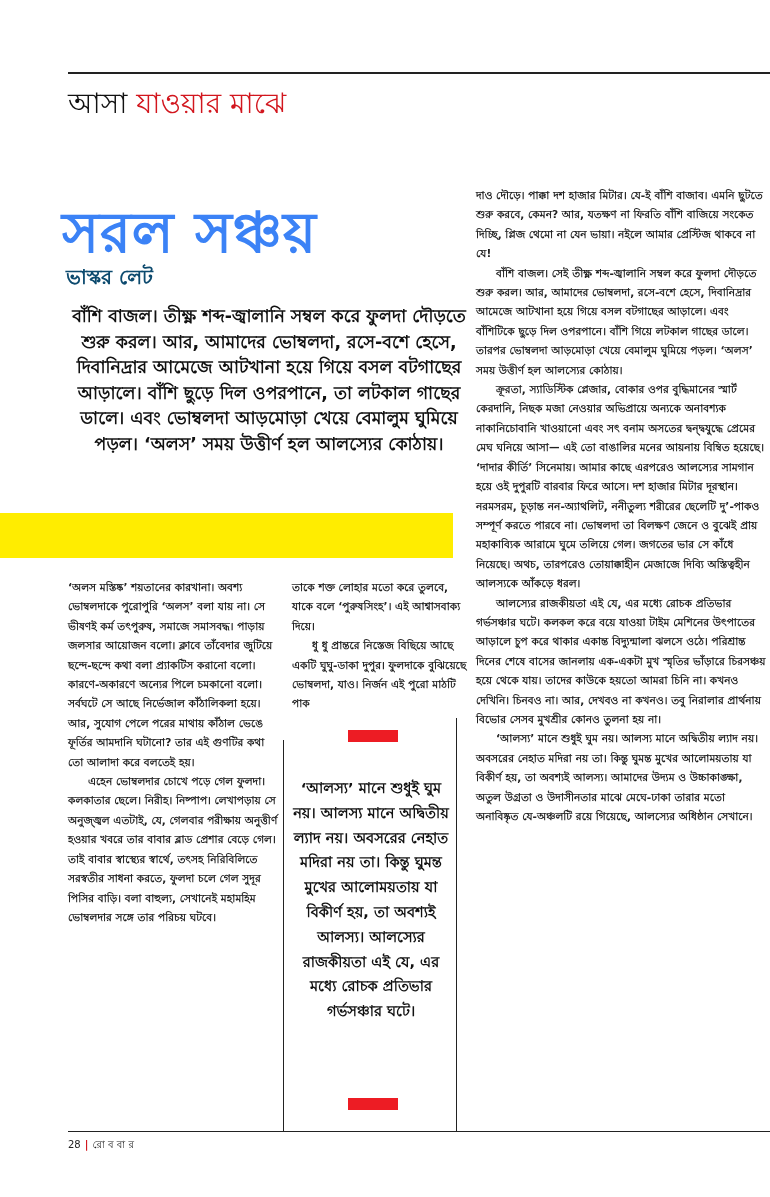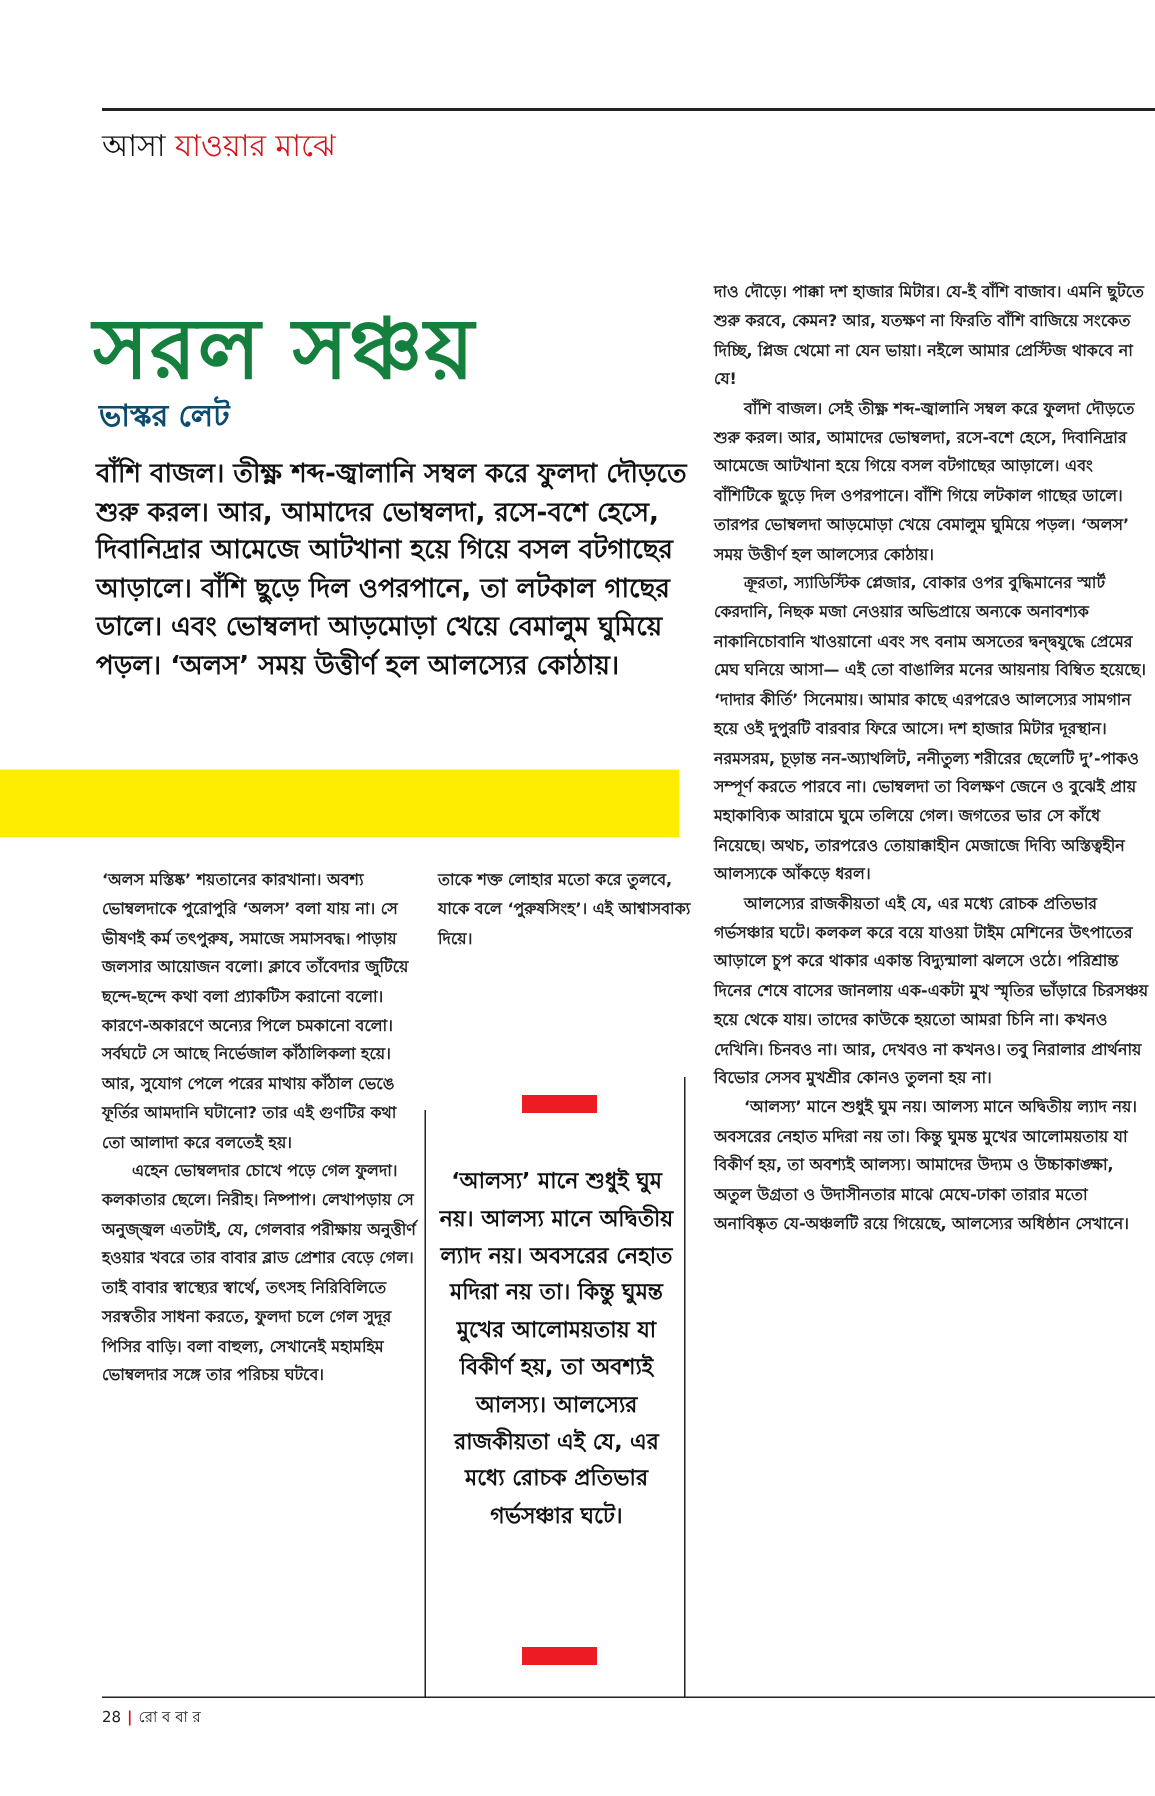--- a/index.html
+++ b/index.html
@@ -1,26 +1,26 @@
 <!DOCTYPE html>
 <html><head>
 <meta charset="utf-8">
 <style>
   html, body { margin: 0; padding: 0; background: #ffffff; }
   body { width: 770px; height: 1197px; position: relative; overflow: hidden;
          font-family: "DejaVu Sans", sans-serif; color: #1a1a1a; }
   .top-rule { position: absolute; left: 68px; top: 72px; width: 702px; height: 2px; background: #222; }
-  .section-title { position: absolute; left: 68px; top: 82px; font-size: 20px; white-space: nowrap; }
+  .section-title { position: absolute; left: 68px; top: 82px; font-size: 28px; white-space: nowrap; }
   .section-title .black { color: #111; }
   .section-title .red { color: #d2161e; }
   .headline { position: absolute; left: 62px; top: 190px; font-size: 56px; font-weight: bold;
-              font-family: "DejaVu Serif", serif; color: #15803d; letter-spacing: 1px; white-space: nowrap; }
+              font-family: "DejaVu Serif", serif; color: #3b82f6; letter-spacing: 1px; white-space: nowrap; }
   .byline { position: absolute; left: 66px; top: 262px; font-size: 20px; color: #0c4a6e; font-weight: bold; }
   .lead { position: absolute; left: 64px; top: 304px; width: 410px; font-size: 17.4px; font-weight: bold;
-          line-height: 25.5px; color: #111; }
+          line-height: 25.5px; color: #111; text-align: center; }
   .yellow-band { position: absolute; left: 0; top: 513px; width: 453px; height: 45px; background: #ffed00; }
   .col { position: absolute; font-size: 10.6px; line-height: 19.4px; color: #222; }
   .col p { margin: 0; font-weight: bold; }
   .col p.indent { text-indent: 20px; }
   .col-1 { left: 68px; top: 578px; width: 210px; }
   .col-2 { left: 292px; top: 578px; width: 180px; }
   .col-3 { left: 476px; top: 186px; width: 290px; }
   .vrule-a { position: absolute; left: 283px; top: 740px; width: 1px; height: 392px; background: #222; }
   .vrule-b { position: absolute; left: 456px; top: 718px; width: 1px; height: 414px; background: #222; }
   .pull-box { position: absolute; left: 286px; top: 718px; width: 170px; height: 414px; }
@@ -48,20 +48,21 @@
 
 <div class="yellow-band"></div>
 
 <div class="col col-1">
   <p>‘অলস মস্তিষ্ক’ শয়তানের কারখানা। অবশ্য ভোম্বলদাকে পুরোপুরি ‘অলস’ বলা যায় না। সে ভীষণই কর্ম তৎপুরুষ, সমাজে সমাসবদ্ধ। পাড়ায় জলসার আয়োজন বলো। ক্লাবে তাঁবেদার জুটিয়ে ছন্দে-ছন্দে কথা বলা প্র্যাকটিস করানো বলো। কারণে-অকারণে অন্যের পিলে চমকানো বলো। সর্বঘটে সে আছে নির্ভেজাল কাঁঠালিকলা হয়ে। আর, সুযোগ পেলে পরের মাথায় কাঁঠাল ভেঙে ফূর্তির আমদানি ঘটানো? তার এই গুণটির কথা তো আলাদা করে বলতেই হয়।</p>
   <p class="indent">এহেন ভোম্বলদার চোখে পড়ে গেল ফুলদা। কলকাতার ছেলে। নিরীহ। নিষ্পাপ। লেখাপড়ায় সে অনুজ্জ্বল এতটাই, যে, গেলবার পরীক্ষায় অনুত্তীর্ণ হওয়ার খবরে তার বাবার ব্লাড প্রেশার বেড়ে গেল। তাই বাবার স্বাস্থ্যের স্বার্থে, তৎসহ নিরিবিলিতে সরস্বতীর সাধনা করতে, ফুলদা চলে গেল সুদূর পিসির বাড়ি। বলা বাহুল্য, সেখানেই মহামহিম ভোম্বলদার সঙ্গে তার পরিচয় ঘটবে।</p>
 </div>
 
 <div class="col col-2">
   <p>তাকে শক্ত লোহার মতো করে তুলবে, যাকে বলে ‘পুরুষসিংহ’। এই আশ্বাসবাক্য দিয়ে।</p>
+  <p class="indent">ধু ধু প্রান্তরে নিস্তেজ বিছিয়ে আছে একটি ঘুঘু-ডাকা দুপুর। ফুলদাকে বুঝিয়েছে ভোম্বলদা, যাও। নির্জন এই পুরো মাঠটি পাক</p>
 </div>
 
 <div class="vrule-a"></div>
 <div class="vrule-b"></div>
 
 <div class="pull-box">
   <div class="red-bar top"></div>
   <div class="pull-quote">‘আলস্য’ মানে শুধুই ঘুম নয়। আলস্য মানে অদ্বিতীয় ল্যাদ নয়। অবসরের নেহাত মদিরা নয় তা। কিন্তু ঘুমন্ত মুখের আলোময়তায় যা বিকীর্ণ হয়, তা অবশ্যই আলস্য। আলস্যের রাজকীয়তা এই যে, এর মধ্যে রোচক প্রতিভার গর্ভসঞ্চার ঘটে।</div>
   <div class="red-bar bottom"></div>
 </div>

